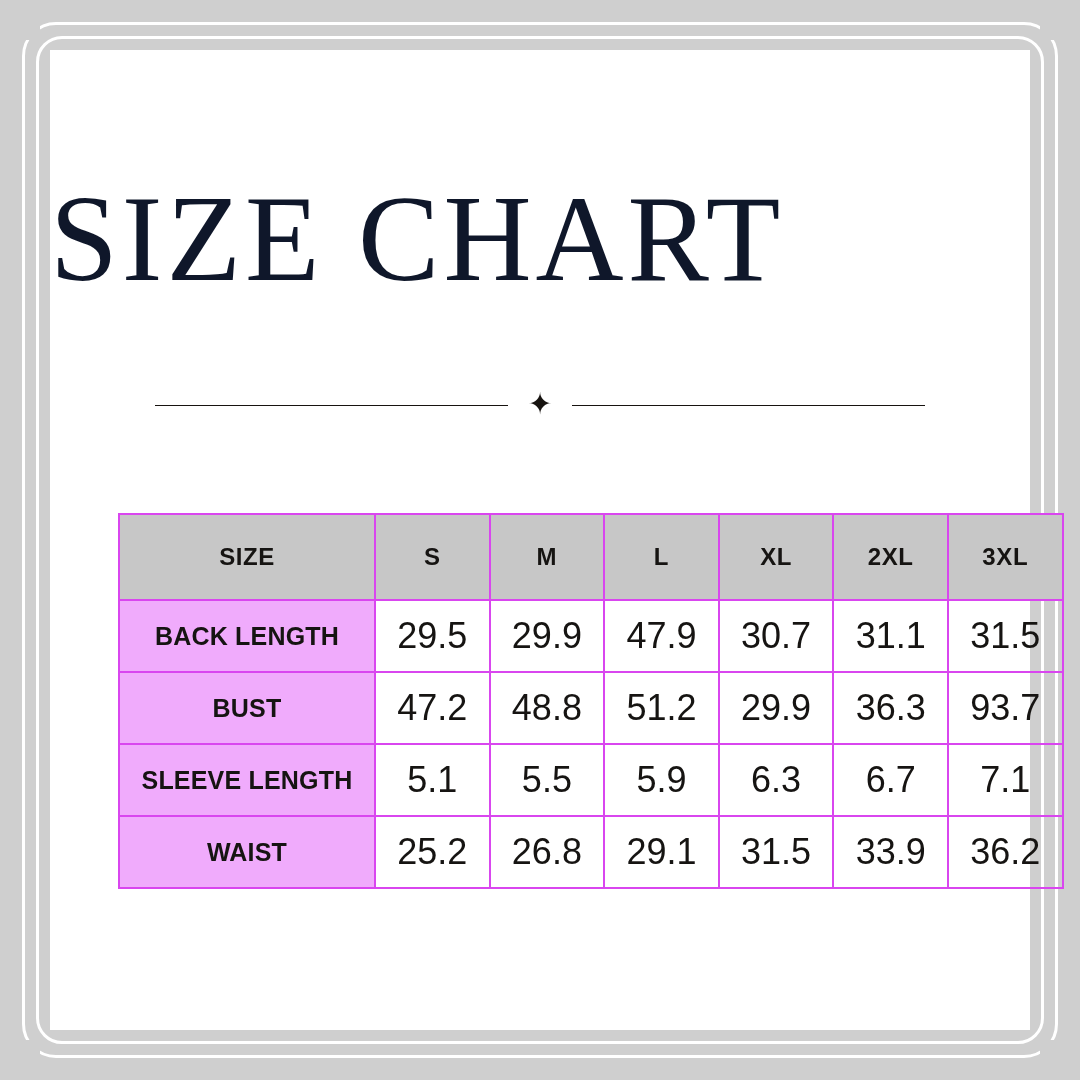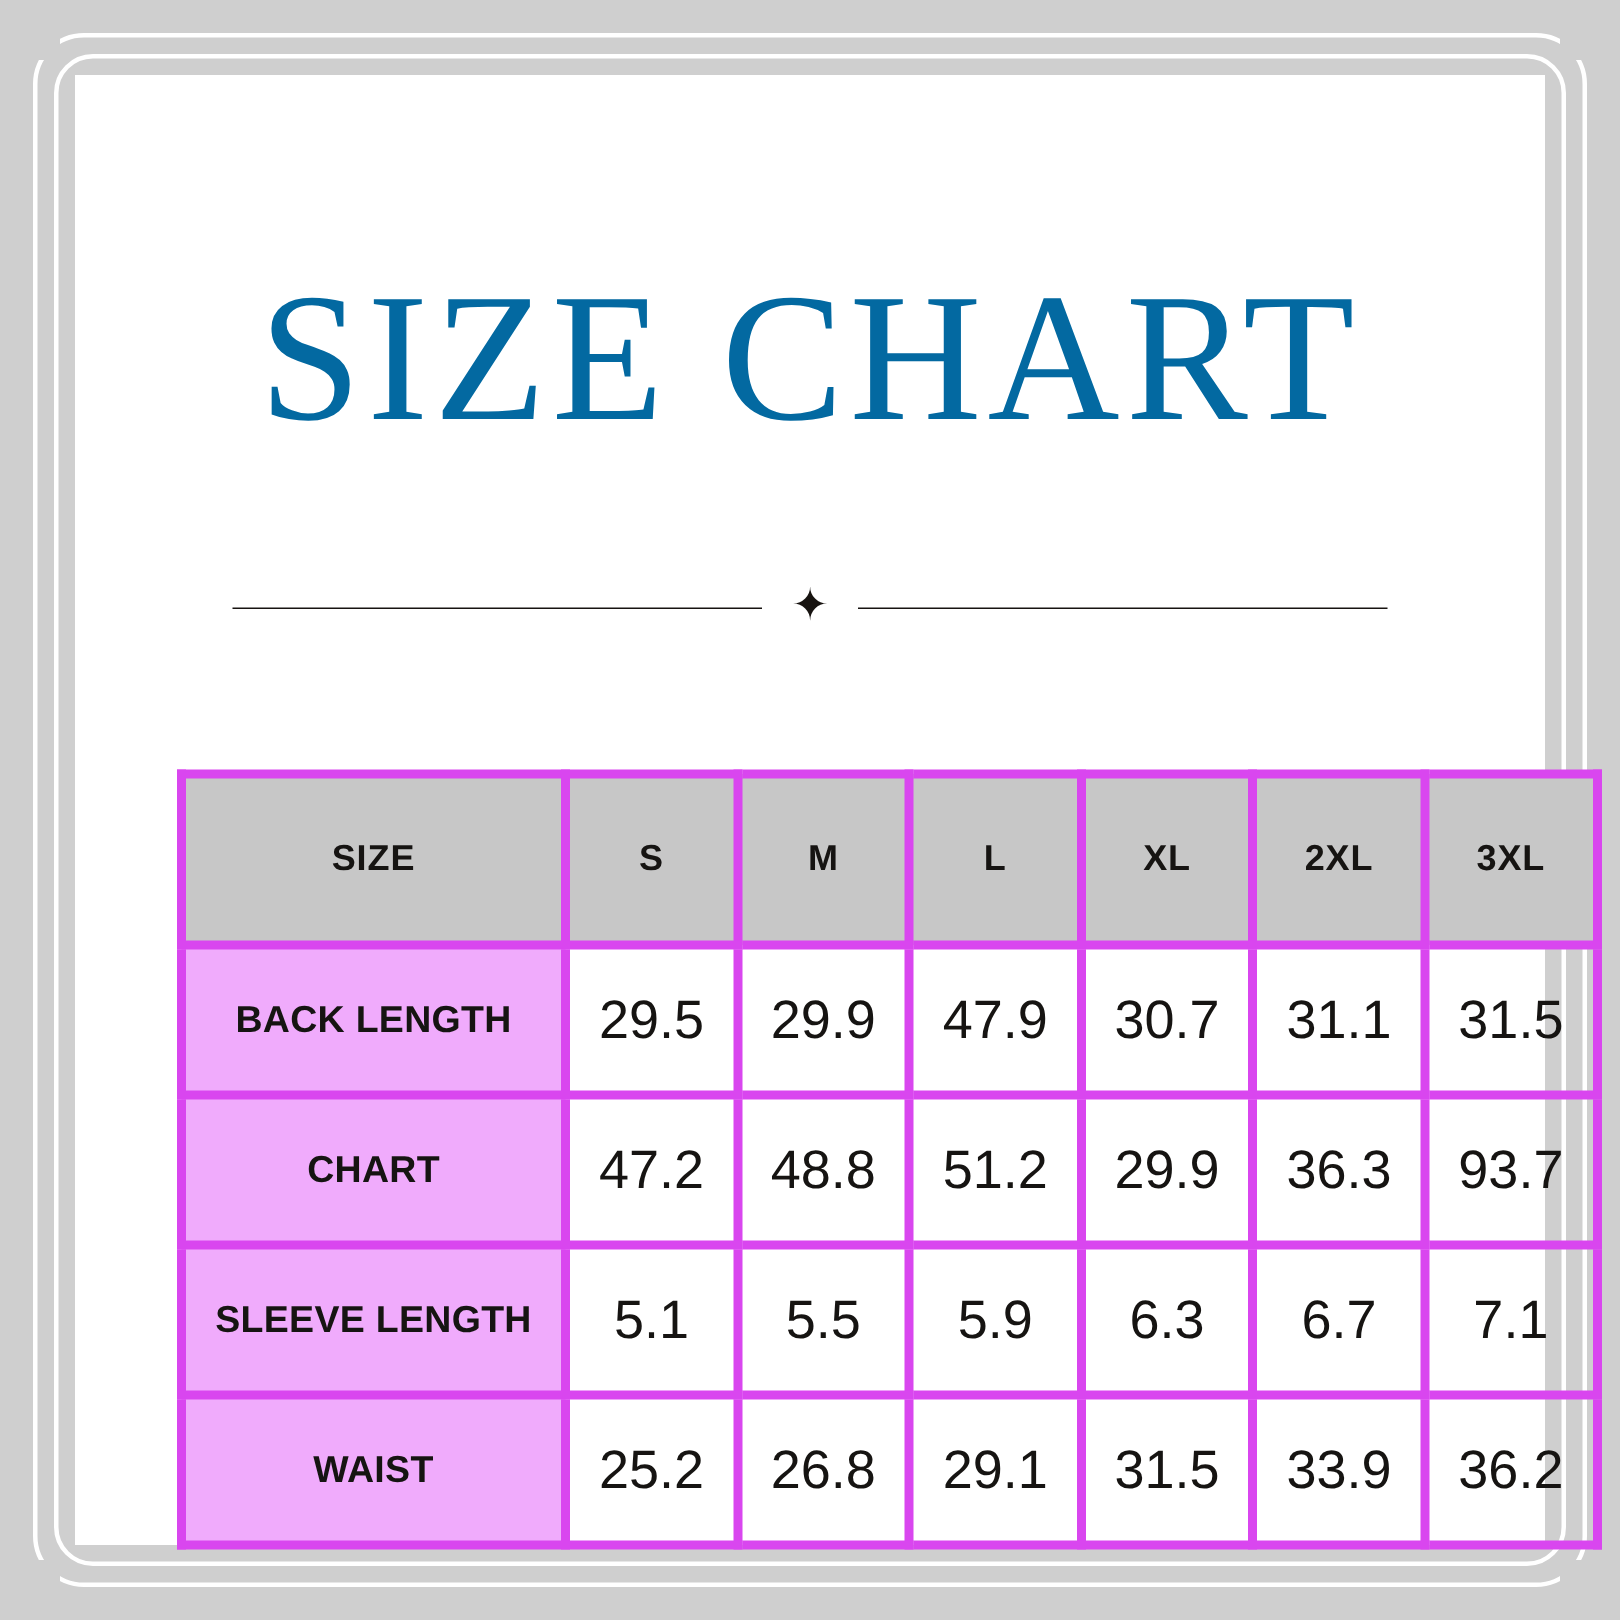--- a/index.html
+++ b/index.html
@@ -64,25 +64,24 @@
   .notch.tl { left: 14px;  top: 14px; }
   .notch.tr { right: 14px; top: 14px; }
   .notch.bl { left: 14px;  bottom: 14px; }
   .notch.br { right: 14px; bottom: 14px; }
 
   .title {
     position: absolute;
     left: 0;
     right: 0;
     top: 128px;
-    text-align: center;
     font-family: "Liberation Serif", "DejaVu Serif", serif;
     font-size: 122px;
     letter-spacing: 4px;
-    color: #0369a1;
+    color: #0f172a;
     line-height: 1;
     font-weight: 400;
   }
 
   .divider {
     position: absolute;
     left: 105px;
     right: 105px;
     top: 340px;
     height: 30px;
@@ -109,26 +108,26 @@
   table.size-table {
     position: absolute;
     left: 68px;
     top: 463px;
     width: 944px;
     border-collapse: collapse;
     table-layout: fixed;
   }
   table.size-table th,
   table.size-table td {
-    border: 6px solid #d946ef;
+    border: 2px solid #d946ef;
     text-align: center;
     color: #161412;
     font-size: 25px;
     height: 70px;
-    padding: 12px;
+    padding: 0;
   }
   table.size-table thead th {
     background: #c7c7c7;
     font-weight: bold;
     font-size: 24px;
     letter-spacing: 0.6px;
     height: 84px;
   }
   table.size-table tbody th {
     font-weight: bold;
@@ -191,21 +190,21 @@
         <tr>
           <th>BACK LENGTH</th>
           <td>29.5</td>
           <td>29.9</td>
           <td>47.9</td>
           <td>30.7</td>
           <td>31.1</td>
           <td>31.5</td>
         </tr>
         <tr>
-          <th>CHART</th>
+          <th>BUST</th>
           <td>47.2</td>
           <td>48.8</td>
           <td>51.2</td>
           <td>29.9</td>
           <td>36.3</td>
           <td>93.7</td>
         </tr>
         <tr>
           <th>SLEEVE LENGTH</th>
           <td>5.1</td>

